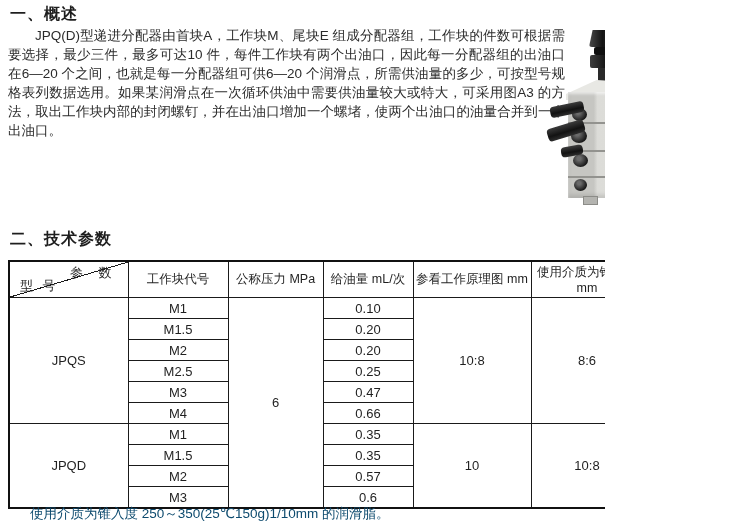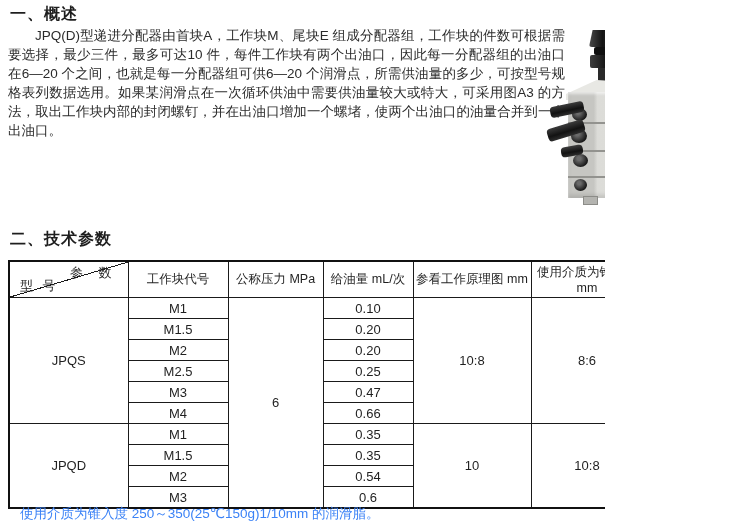--- a/index.html
+++ b/index.html
@@ -46,21 +46,21 @@
   
   table.tech{position:absolute;left:8px;top:260px;width:714px;border-collapse:collapse;table-layout:fixed;font-size:13px;color:#1f1f1f;}
   table.tech td,table.tech th{border:1px solid #1a1a1a;text-align:center;vertical-align:middle;padding:0;font-weight:400;}
   table.tech{border:2px solid #111;}
   table.tech thead th{height:35px;font-size:12.5px;}
   table.tech tbody td{height:20px;margin-left:28px;}
   th.corner{position:relative;background-image:linear-gradient(to bottom right,transparent 49.3%,#1a1a1a 49.3%,#1a1a1a 50.8%,transparent 50.8%);}
   th.corner .c-top{position:absolute;top:2px;right:10px;letter-spacing:6px;font-size:13px;}
   th.corner .c-bottom{position:absolute;bottom:2px;left:10px;letter-spacing:3px;font-size:13px;}
 
-  .note{position:absolute;left:20px;top:505px;font-size:13.5px;color:#3b82f6;}
+  .note{position:absolute;left:30px;top:505px;font-size:13.5px;color:#0c4a6e;}
 </style>
 </head>
 <body>
 
 <div class="page">
 
   <div class="sec-heading" id="heading-overview">一、概述</div>
 
   <div class="overview-text">
     <p>JPQ(D)型递进分配器由首块A，工作块M、尾块E 组成分配器组，工作块的件数可根据需要选择，最少三件，最多可达10 件，每件工作块有两个出油口，因此每一分配器组的出油口在6—20 个之间，也就是每一分配器组可供6—20 个润滑点，所需供油量的多少，可按型号规格表列数据选用。如果某润滑点在一次循环供油中需要供油量较大或特大，可采用图A3 的方法，取出工作块内部的封闭螺钉，并在出油口增加一个螺堵，使两个出油口的油量合并到一个出油口。</p>
@@ -157,21 +157,21 @@
         <td rowspan="4">10</td>
         <td rowspan="4">10:8</td>
         <td rowspan="4">0.812</td>
       </tr>
       <tr>
         <td>M1.5</td>
         <td>0.35</td>
       </tr>
       <tr>
         <td>M2</td>
-        <td>0.54</td>
+        <td>0.57</td>
       </tr>
       <tr>
         <td>M3</td>
         <td>0.6</td>
       </tr>
     </tbody>
   </table>
 
   <div class="note">使用介质为锥入度 250～350(25℃150g)1/10mm 的润滑脂。</div>
 

